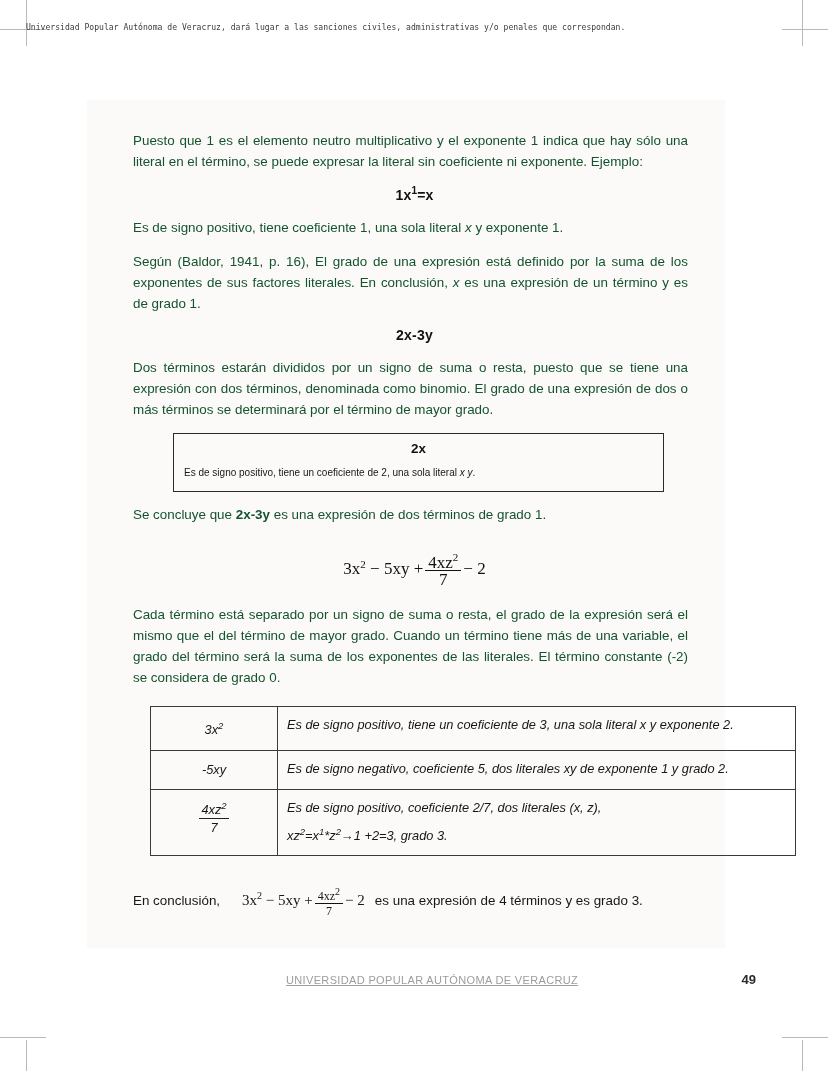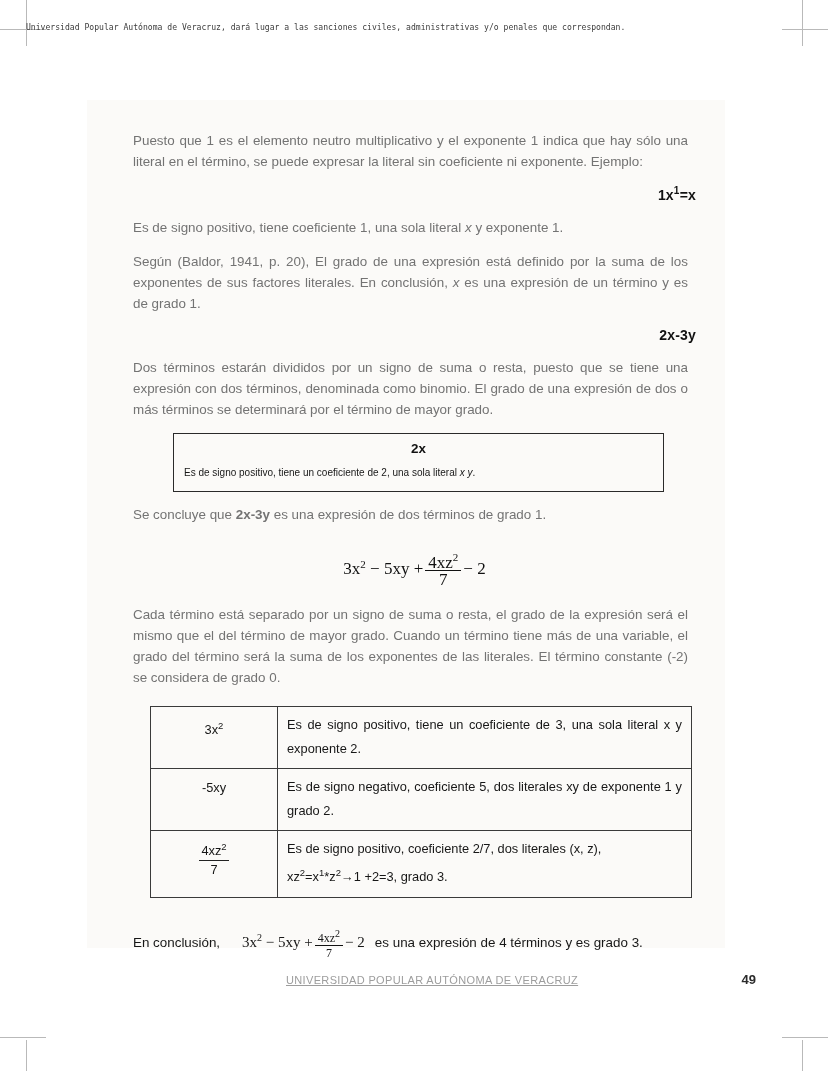--- a/index.html
+++ b/index.html
@@ -62,28 +62,28 @@
     position: absolute;
     left: 133px;
     top: 130px;
     width: 563px;
   }
 
   p.body-par {
     margin: 0 8px 13px 0;
     font-size: 13.4px;
     line-height: 21px;
-    color: #737373;
+    color: #14532d;
     text-align: justify;
     font-weight: 400;
   }
 
   .formula-center {
     margin: 9px 0 14px 0;
-    text-align: right;
+    text-align: center;
     font-size: 14px;
     font-weight: bold;
     color: #111;
     letter-spacing: .2px;
   }
   .formula-center sup { font-size: 10px; vertical-align: super; }
 
   .it { font-style: italic; }
   .bd { font-weight: bold; }
 
@@ -149,22 +149,23 @@
   }
   .math-inline .mfrac { font-size: 12px; top: 0px; }
   .math-inline .mfrac .num { line-height: 13px; }
   .math-inline .mfrac .den { line-height: 14px; }
   .math-inline sup { font-size: 10px; }
 
   
   .terms-table {
     border-collapse: collapse;
     margin: 18px 0 16px 17px;
-    width: 542px;
+    width: 646px;
     table-layout: fixed;
+    font-style: italic;
   }
   .terms-table td {
     border: 1.3px solid #3a3a3a;
     padding: 6px 9px 7px 9px;
     font-size: 12.8px;
     line-height: 24px;
     color: #171717;
     vertical-align: top;
   }
   .terms-table td.c1 {
@@ -233,21 +234,21 @@
 <div class="page-panel"></div>
 
 <div class="content">
 
   <p class="body-par">Puesto que 1 es el elemento neutro multiplicativo y el exponente 1 indica que hay sólo una literal en el término, se puede expresar la literal sin coeficiente ni exponente. Ejemplo:</p>
 
   <div class="formula-center"><span>1x</span><sup>1</sup><span>=x</span></div>
 
   <p class="body-par"><span>Es de signo positivo, tiene coeficiente 1, una sola literal </span><span class="it">x</span><span> y exponente 1.</span></p>
 
-  <p class="body-par"><span>Según (Baldor, 1941, p. 20), El grado de una expresión está definido por la suma de los exponentes de sus factores literales. En conclusión, </span><span class="it">x</span><span> es una expresión de un término y es de grado 1.</span></p>
+  <p class="body-par"><span>Según (Baldor, 1941, p. 16), El grado de una expresión está definido por la suma de los exponentes de sus factores literales. En conclusión, </span><span class="it">x</span><span> es una expresión de un término y es de grado 1.</span></p>
 
   <div class="formula-center">2x-3y</div>
 
   <p class="body-par">Dos términos estarán divididos por un signo de suma o resta, puesto que se tiene una expresión con dos términos, denominada como binomio. El grado de una expresión de dos o más términos se determinará por el término de mayor grado.</p>
 
   <div class="two-box">
     <div class="box left">
       <div class="box-title">2x</div>
       <div class="box-text"><span>Es de signo positivo, tiene un coeficiente de 2, una sola literal </span><span class="it">x</span><span> </span><span class="it">y</span><span>.</span></div>
     </div>

